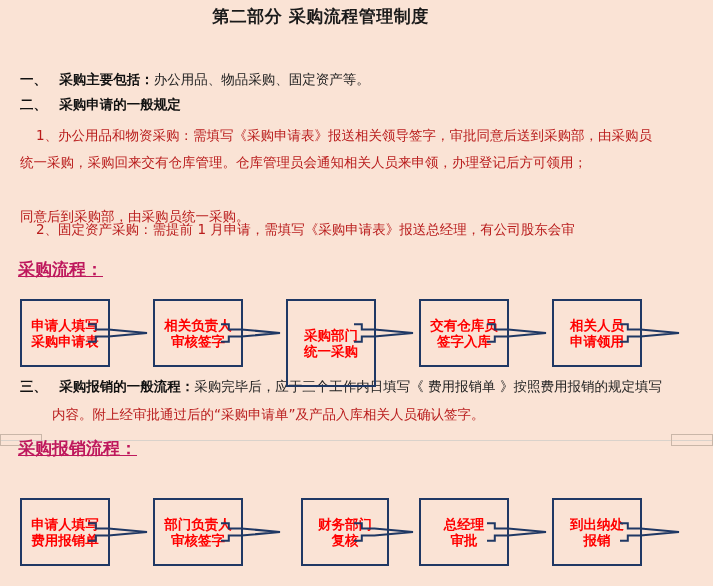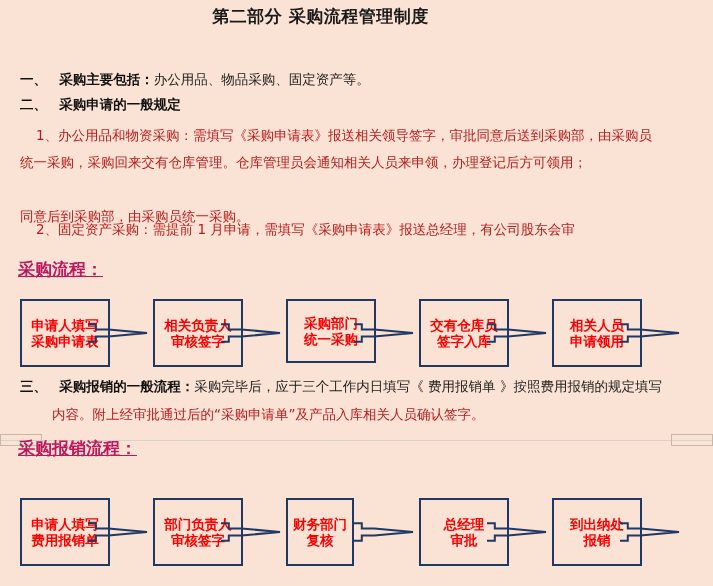--- a/index.html
+++ b/index.html
@@ -154,21 +154,21 @@
       </div>
       <div class="flow-box" style="left: 153px; top: 299px; width: 90px; height: 68px;">
         <div>相关负责人</div>
         <div>审核签字</div>
       </div>
       <div class="flow-arrow" style="left: 221px; top: 311px;">
         <svg width="60" height="44" viewBox="0 0 60 44">
           <polyline points="0,13.2 7.800000000000001,13.2 7.800000000000001,18.479999999999997 20.400000000000002,18.479999999999997 59,22 20.400000000000002,25.519999999999996 7.800000000000001,25.519999999999996 7.800000000000001,30.799999999999997 0,30.799999999999997" fill="none" stroke="#1f3864" stroke-width="2" stroke-linejoin="miter"></polyline>
         </svg>
       </div>
-      <div class="flow-box" style="left: 286px; top: 299px; width: 90px; height: 64px;">
+      <div class="flow-box" style="left: 286px; top: 299px; width: 90px; height: 88px;">
         <div>采购部门</div>
         <div>统一采购</div>
       </div>
       <div class="flow-arrow" style="left: 354px; top: 311px;">
         <svg width="60" height="44" viewBox="0 0 60 44">
           <polyline points="0,13.2 7.800000000000001,13.2 7.800000000000001,18.479999999999997 20.400000000000002,18.479999999999997 59,22 20.400000000000002,25.519999999999996 7.800000000000001,25.519999999999996 7.800000000000001,30.799999999999997 0,30.799999999999997" fill="none" stroke="#1f3864" stroke-width="2" stroke-linejoin="miter"></polyline>
         </svg>
       </div>
       <div class="flow-box" style="left: 419px; top: 299px; width: 90px; height: 68px;">
         <div>交有仓库员</div>
@@ -214,21 +214,21 @@
       </div>
       <div class="flow-box" style="left: 153px; top: 498px; width: 90px; height: 68px;">
         <div>部门负责人</div>
         <div>审核签字</div>
       </div>
       <div class="flow-arrow" style="left: 221px; top: 510px;">
         <svg width="60" height="44" viewBox="0 0 60 44">
           <polyline points="0,13.2 7.800000000000001,13.2 7.800000000000001,18.479999999999997 20.400000000000002,18.479999999999997 59,22 20.400000000000002,25.519999999999996 7.800000000000001,25.519999999999996 7.800000000000001,30.799999999999997 0,30.799999999999997" fill="none" stroke="#1f3864" stroke-width="2" stroke-linejoin="miter"></polyline>
         </svg>
       </div>
-      <div class="flow-box" style="left: 286px; top: 498px; width: 68px; height: 68px;">
+      <div class="flow-box" style="left: 301px; top: 498px; width: 88px; height: 68px;">
         <div>财务部门</div>
         <div>复核</div>
       </div>
       <div class="flow-arrow" style="left: 354px; top: 510px;">
         <svg width="60" height="44" viewBox="0 0 60 44">
           <polyline points="0,13.2 7.800000000000001,13.2 7.800000000000001,18.479999999999997 20.400000000000002,18.479999999999997 59,22 20.400000000000002,25.519999999999996 7.800000000000001,25.519999999999996 7.800000000000001,30.799999999999997 0,30.799999999999997" fill="none" stroke="#1f3864" stroke-width="2" stroke-linejoin="miter"></polyline>
         </svg>
       </div>
       <div class="flow-box" style="left: 419px; top: 498px; width: 90px; height: 68px;">
         <div>总经理</div>

